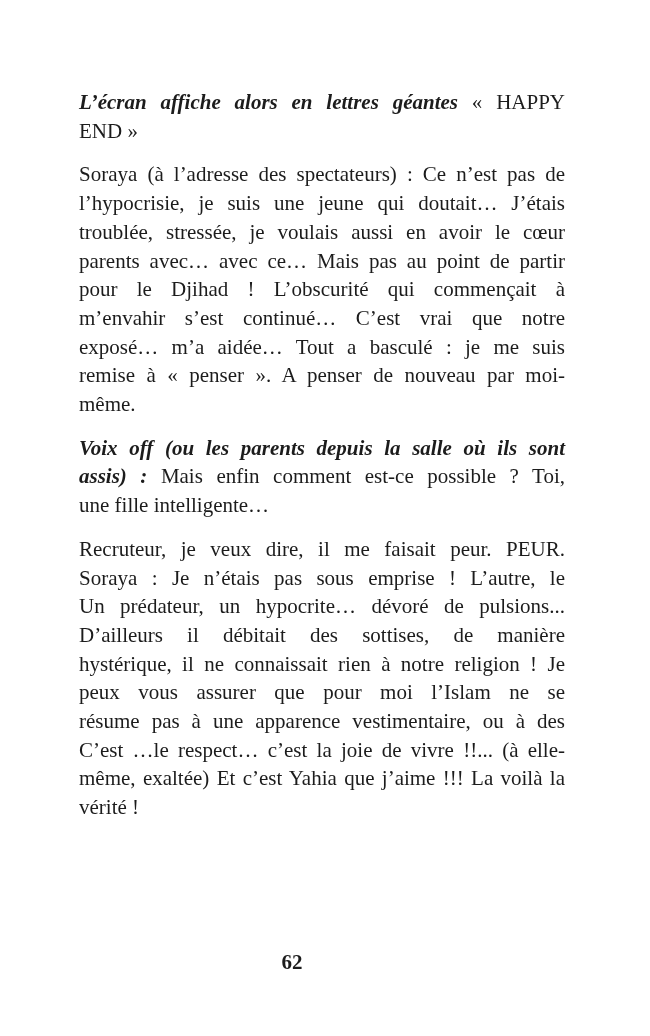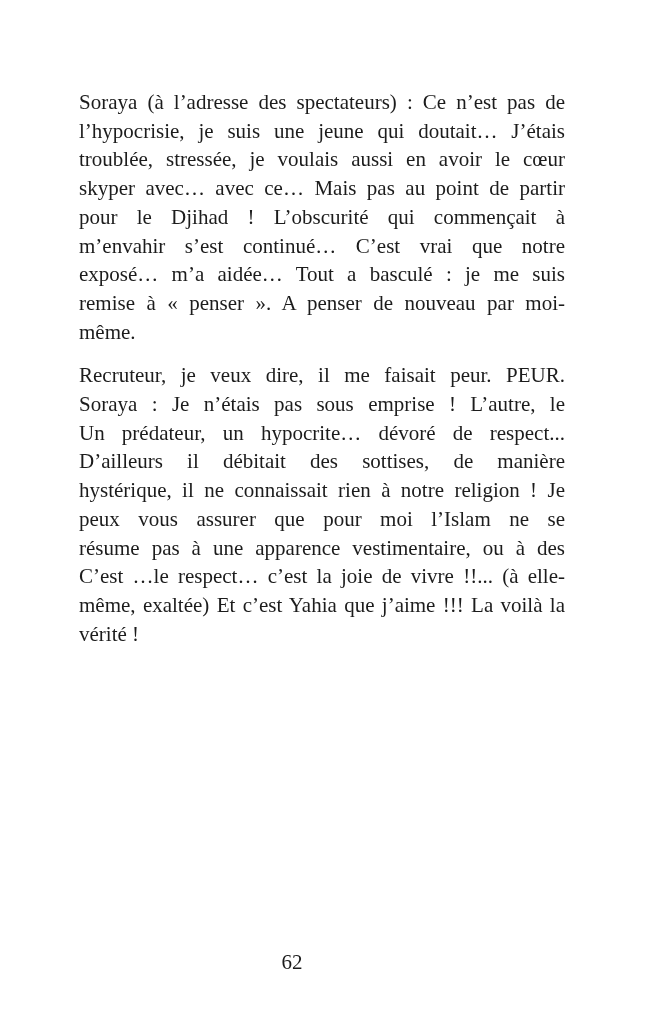--- a/index.html
+++ b/index.html
@@ -40,42 +40,52 @@
   .run.i  { font-weight: normal; }
   .run.bi { font-weight: bold;   font-style: italic; }
   .folio {
     position: absolute;
     left: 0;
     top: 948px;
     width: 584px;
     text-align: center;
     font-size: 21px;
     line-height: 28px;
+    font-weight: bold;
   }
 </style>
 </head>
 <body>
 
 <div class="page">
   <div class="text-block">
       <div class="para">
+        <div class="line"><span class="run bi">L’écran affiche alors en lettres géantes</span><span class="run r"> « HAPPY</span></div>
+        <div class="line last"><span class="run r">END »</span></div>
+      </div>
+      <div class="para">
         <div class="line"><span class="run b">Soraya</span><span class="run r"> </span><span class="run i">(à l’adresse des spectateurs)</span><span class="run b"> :</span><span class="run r"> Ce n’est pas de</span></div>
         <div class="line"><span class="run r">l’hypocrisie, je suis une jeune qui doutait… J’étais</span></div>
         <div class="line"><span class="run r">troublée, stressée, je voulais aussi en avoir le cœur</span></div>
-        <div class="line"><span class="run r">skyper avec… avec ce… Mais pas au point de partir</span></div>
+        <div class="line"><span class="run r">parents avec… avec ce… Mais pas au point de partir</span></div>
         <div class="line"><span class="run r">pour le Djihad ! L’obscurité qui commençait à</span></div>
         <div class="line"><span class="run r">m’envahir s’est continué… C’est vrai que notre</span></div>
         <div class="line"><span class="run r">exposé… m’a aidée… Tout a basculé : je me suis</span></div>
         <div class="line"><span class="run r">remise à « penser ». A penser de nouveau par moi-</span></div>
         <div class="line last"><span class="run r">même.</span></div>
       </div>
       <div class="para">
+        <div class="line"><span class="run bi">Voix off (ou les parents depuis la salle où ils sont</span></div>
+        <div class="line"><span class="run bi">assis) :</span><span class="run r"> Mais enfin comment est-ce possible ? Toi,</span></div>
+        <div class="line last"><span class="run r">une fille intelligente…</span></div>
+      </div>
+      <div class="para">
         <div class="line"><span class="run r">Recruteur, je veux dire, il me faisait peur. PEUR.</span></div>
         <div class="line"><span class="run b">Soraya :</span><span class="run r"> Je n’étais pas sous emprise ! L’autre, le</span></div>
-        <div class="line"><span class="run r">Un prédateur, un hypocrite… dévoré de respect...</span></div>
+        <div class="line"><span class="run r">Un prédateur, un hypocrite… dévoré de pulsions...</span></div>
         <div class="line"><span class="run r">D’ailleurs il débitait des sottises, de manière</span></div>
         <div class="line"><span class="run r">hystérique, il ne connaissait rien à notre religion ! Je</span></div>
         <div class="line"><span class="run r">peux vous assurer que pour moi l’Islam ne se</span></div>
         <div class="line"><span class="run r">résume pas à une apparence vestimentaire, ou à des</span></div>
         <div class="line"><span class="run r">C’est …le respect… c’est la joie de vivre !!... </span><span class="run i">(à elle-</span></div>
         <div class="line"><span class="run i">même, exaltée)</span><span class="run r"> Et c’est Yahia que j’aime !!! La voilà la</span></div>
         <div class="line last"><span class="run r">vérité !</span></div>
       </div>
     </div>
   <div class="folio">62</div>

